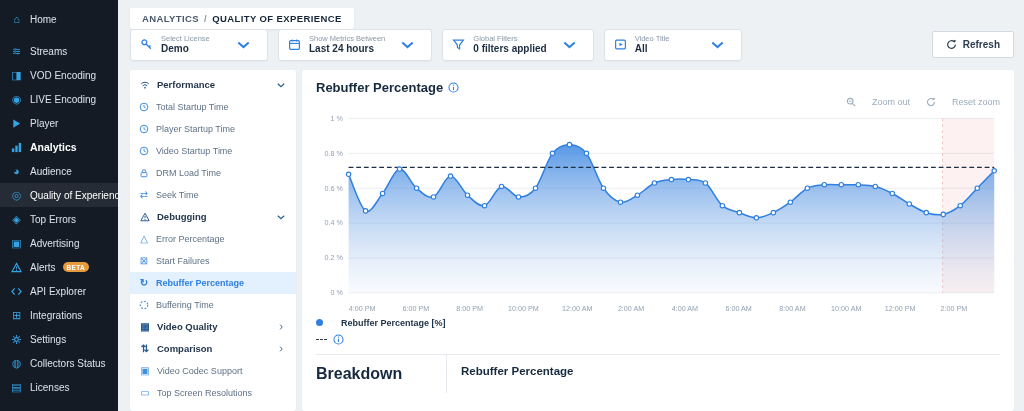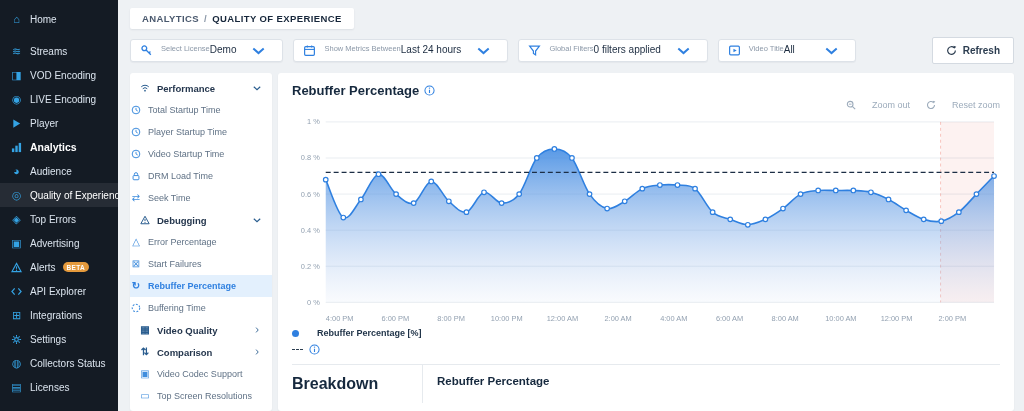--- a/index.html
+++ b/index.html
@@ -15,53 +15,53 @@
   .side-item.bold{font-weight:bold;color:#fff;font-size:10.5px}
   .side-item.active{background:rgba(255,255,255,0.08);color:#fff}
   .side-item .icon{width:13px;height:13px;flex-shrink:0;color:#34a3e4;display:inline-flex;
     align-items:center;justify-content:center;font-size:11px;line-height:1}
   .side-item .icon svg{width:11px;height:11px}
   .badge{background:#e59a3c;color:#fff;font-size:6.5px;font-weight:bold;padding:1.5px 4px;
     border-radius:6px;letter-spacing:.3px}
 
   
   .main{flex:1;display:flex;flex-direction:column;padding:8px 10px 0 12px;min-width:0}
-  .breadcrumb-bar{margin-bottom:8px}
+  .breadcrumb-bar{}
   .breadcrumb{display:inline-block;background:#fff;padding:5px 12px;border-radius:2px;
     box-shadow:0 1px 2px rgba(16,30,54,.08);font-size:9.5px;font-weight:bold;letter-spacing:.4px}
   .breadcrumb .sec{color:#49586d}
   .breadcrumb .sep{color:#8b98a8;margin:0 5px}
   .breadcrumb .page{color:#16263a}
 
   .filter-row{display:flex;align-items:center;gap:10px}
   .filter-card{display:flex;align-items:center;background:#fff;border:1px solid #dde2e8;
     border-radius:3px;padding:4px 9px;min-width:138px;cursor:pointer;
     box-shadow:0 1px 1px rgba(16,30,54,.04)}
   .filter-card .icon{color:#2f80e0;margin-right:8px;display:inline-flex}
   .filter-card .icon svg{width:13px;height:13px}
-  .fc-text{display:flex;flex-direction:row;line-height:1.25}
+  .fc-text{display:flex;flex-direction:column;line-height:1.25}
   .fc-label{font-size:7.5px;color:#8b98a8}
-  .fc-value{font-size:10px;font-weight:normal;color:#1c2c40}
+  .fc-value{font-size:10px;font-weight:bold;color:#1c2c40}
   .fc-chev{margin-left:auto;padding-left:16px;color:#7d8a99;display:inline-flex}
   .fc-chev svg{width:9px;height:6px}
   .refresh-btn{margin-left:auto;display:flex;align-items:center;gap:6px;background:#fff;
     border:1px solid #d4dae1;border-radius:2px;padding:7px 13px;font-size:10px;font-weight:bold;
     color:#2c3d50;cursor:pointer}
   .refresh-btn .icon{display:inline-flex;color:#2c3d50}
   .refresh-btn .icon svg{width:11px;height:11px}
 
   .content-row{display:flex;gap:6px;margin-top:9px;flex:1;min-height:0}
 
   
-  .submenu{width:142px;flex-shrink:0;background:#fff;border-radius:3px;padding:4px 0;
+  .submenu{width:166px;flex-shrink:0;background:#fff;border-radius:3px;padding:4px 0;
     overflow:hidden;box-shadow:0 1px 2px rgba(16,30,54,.05)}
   .menu-section,.menu-item,.menu-flat{display:flex;align-items:center;gap:6px;
     padding:5px 9px;font-size:9px;cursor:pointer;white-space:nowrap}
   .menu-section{font-weight:bold;color:#24364d;font-size:9.5px}
-  .menu-item{padding-left:0;color:#5f7185}
+  .menu-item{padding-left:8px;color:#5f7185}
   .menu-flat{color:#5f7185}
   .menu-item.active{background:#e3f0fd;color:#2f80e0;font-weight:bold}
   .menu-item.active .icon{color:#2f80e0}
   .submenu .icon{width:12px;height:12px;flex-shrink:0;color:#3f8ddd;display:inline-flex;
     align-items:center;justify-content:center;font-size:10px;line-height:1}
   .submenu .icon svg{width:10px;height:10px}
   .submenu .chev{margin-left:auto;color:#98a5b3}
   .submenu .chev svg{width:8px;height:6px}
   .menu-section .icon{color:#2a5d8f}
 

